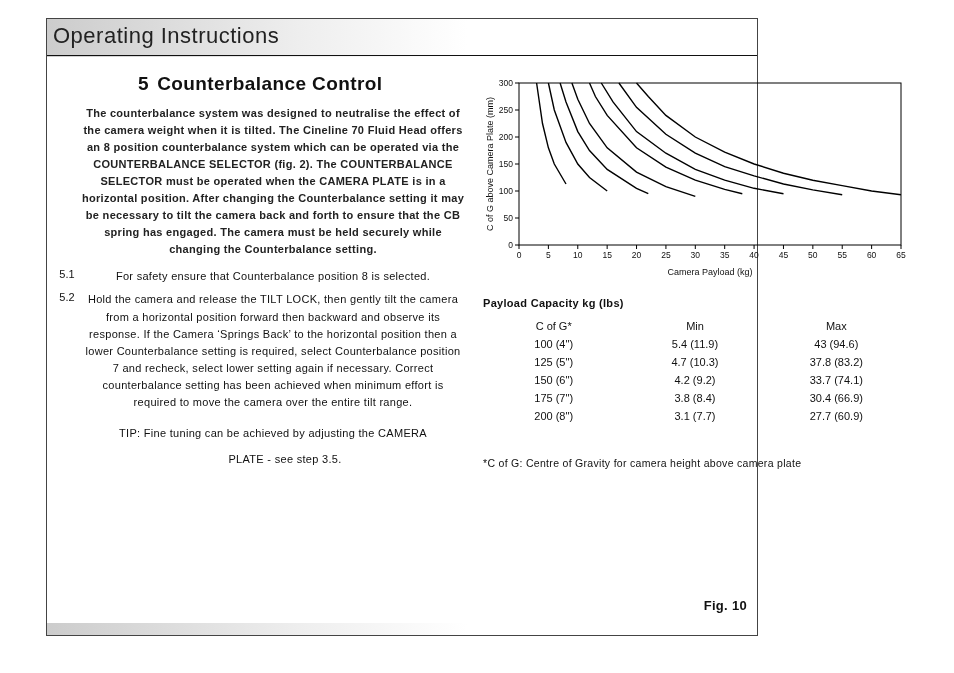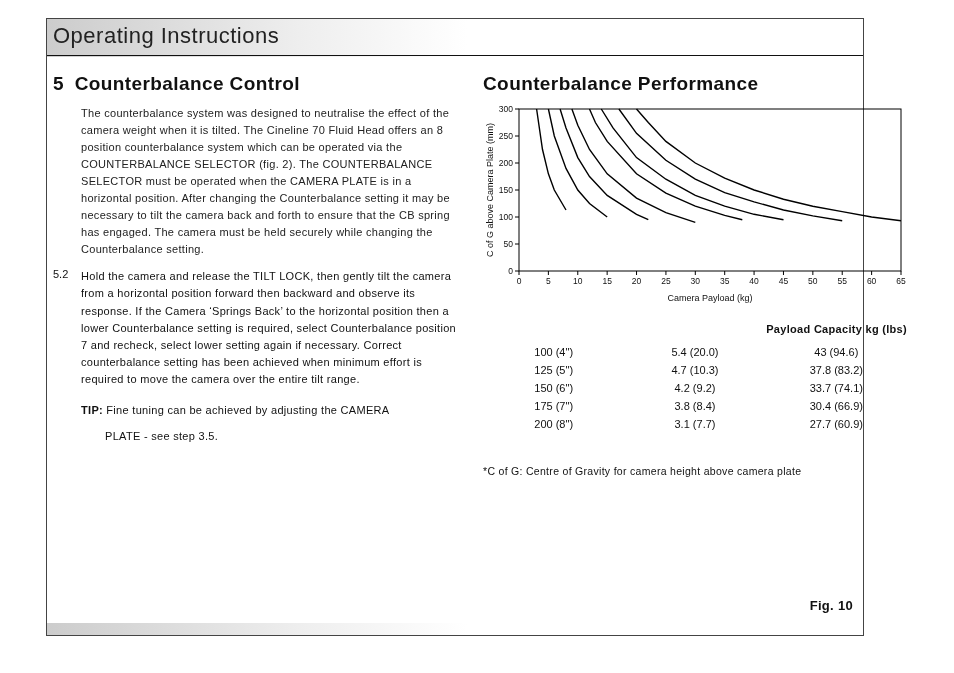--- a/index.html
+++ b/index.html
@@ -7,21 +7,21 @@
     width:954px;height:673px;
     background:#fff;
     font-family:"Helvetica Neue",Helvetica,Arial,sans-serif;
     color:#111;
     position:relative;
     box-sizing:border-box;
   }
   .page-frame{
     position:absolute;
     left:46px; top:18px;
-    width:818px; height:618px;
+    width:712px; height:618px;
     border:1px solid #444;
     box-sizing:border-box;
   }
   .header-bar{
     position:absolute;
     left:0; top:0;
     width:420px; height:38px;
     background:linear-gradient(to right,#ccc 0%,#ddd 30%,#eee 60%,#fff 100%);
   }
   .header-title{
@@ -35,20 +35,21 @@
   .header-rule{
     position:absolute;
     left:0; top:36px;
     width:100%; height:0;
     border-top:1px solid #111;
   }
   .col-left{
     position:absolute;
     left:6px; top:54px;
     width:412px;
+    text-align:center;
   }
   .col-right{
     position:absolute;
     left:436px; top:54px;
     width:424px;
   }
   .section-title{
     font-size:19px;
     font-weight:600;
     margin:0 0 10px 0;
@@ -56,20 +57,21 @@
   }
   .section-num{display:inline-block; width:16px;}
   .body-text{
     font-size:11px;
     line-height:1.55;
     letter-spacing:0.3px;
     color:#222;
   }
   .para-main{
     margin:0 0 10px 28px;
+    font-weight:bold;
   }
   .num-item{
     display:flex;
     margin:0 0 6px 0;
   }
   .num-item .num{
     width:28px; flex:0 0 28px;
     font-size:11px;
   }
   .num-item .txt{
@@ -77,21 +79,21 @@
     font-size:11px;
     line-height:1.55;
     letter-spacing:0.3px;
   }
   .tip-block{
     margin:14px 0 0 28px;
     font-size:11px;
     line-height:1.5;
     letter-spacing:0.3px;
   }
-  .tip-label{font-weight:700}
+  .tip-label{font-weight:400}
   .tip-indent{display:block;margin-left:24px;margin-top:10px;}
 
   
   .chart-wrap{
     position:relative;
     width:424px; height:200px;
     margin-top:6px;
   }
   .chart-wrap svg{display:block}
   .plot-fill{fill:none}
@@ -101,21 +103,21 @@
   .axis-label{font-size:9px;fill:#111;text-anchor:middle}
   .curve{fill:none;stroke:#000;stroke-width:1.4}
 
   
   .payload-table{
     margin-top:18px;
     width:100%;
     font-size:11px;
   }
   .pt-head{
-    text-align:right;
+    text-align:left;
     font-weight:700;
     margin-bottom:8px;
     letter-spacing:0.3px;
   }
   .pt-row{
     display:flex;
     padding:3px 0;
   }
   .pt-row > div{flex:1;text-align:center}
   .pt-hrow > div{font-weight:400}
@@ -156,32 +158,35 @@
   <div class="header-rule"></div>
 
   <div class="col-left">
     <h2 class="section-title">
       <span class="section-num">5</span>
       <span>Counterbalance Control</span>
     </h2>
     <p class="body-text para-main">The counterbalance system was designed to neutralise the effect of the camera weight when it is tilted. The Cineline 70 Fluid Head offers an 8 position counterbalance system which can be operated via the COUNTERBALANCE SELECTOR (fig. 2). The COUNTERBALANCE SELECTOR must be operated when the CAMERA PLATE is in a horizontal position. After changing the Counterbalance setting it may be necessary to tilt the camera back and forth to ensure that the CB spring has engaged. The camera must be held securely while changing the Counterbalance setting.</p>
 
     <div class="num-item">
+      <div class="num">5.1</div>
+      <div class="txt">For safety ensure that Counterbalance position 8 is selected.</div>
+    </div>
+    <div class="num-item">
       <div class="num">5.2</div>
       <div class="txt">Hold the camera and release the TILT LOCK, then gently tilt the camera from a horizontal position forward then backward and observe its response. If the Camera ‘Springs Back’ to the horizontal position then a lower Counterbalance setting is required, select Counterbalance position 7 and recheck, select lower setting again if necessary. Correct counterbalance setting has been achieved when minimum effort is required to move the camera over the entire tilt range.</div>
     </div>
 
     <div class="tip-block">
       <span class="tip-label">TIP:</span><span> Fine tuning can be achieved by adjusting the CAMERA</span>
       <span class="tip-indent">PLATE - see step 3.5.</span>
     </div>
   </div>
 
   <div class="col-right">
-    <h2 class="section-title">Counterbalance Performance</h2>
 
     <div class="chart-wrap">
       <svg id="chart-svg" width="424" height="200">
           <rect x="36" y="4" width="382" height="162" class="plot-fill plot-stroke"></rect>
           <line x1="36" y1="166" x2="36" y2="170" class="plot-stroke"></line>
           <text x="36" y="179" class="tick-label">0</text>
           <line x1="65.38461538461539" y1="166" x2="65.38461538461539" y2="170" class="plot-stroke"></line>
           <text x="65.38461538461539" y="179" class="tick-label">5</text>
           <line x1="94.76923076923077" y1="166" x2="94.76923076923077" y2="170" class="plot-stroke"></line>
           <text x="94.76923076923077" y="179" class="tick-label">10</text>
@@ -229,23 +234,28 @@
           <path d="M88.9 4.0 L94.8 20.2 L106.5 44.5 L124.2 68.8 L153.5 93.1 L182.9 107.7 L212.3 117.4 " class="curve"></path>
           <path d="M106.5 4.0 L112.4 17.5 L124.2 36.4 L153.5 68.8 L182.9 88.2 L212.3 101.2 L241.7 110.4 L259.3 114.7 " class="curve"></path>
           <path d="M118.3 4.0 L130.0 22.9 L153.5 52.6 L182.9 74.2 L212.3 90.4 L241.7 101.2 L271.1 109.3 L300.5 114.7 " class="curve"></path>
           <path d="M135.9 4.0 L153.5 28.3 L182.9 55.3 L212.3 74.2 L241.7 87.7 L271.1 96.9 L300.5 105.0 L329.8 110.9 L359.2 115.8 " class="curve"></path>
           <path d="M153.5 4.0 L165.3 17.5 L182.9 36.4 L212.3 58.0 L241.7 73.1 L271.1 85.0 L300.5 94.2 L329.8 101.2 L359.2 106.6 L388.6 112.0 L418.0 115.8 " class="curve"></path>
         </svg>
     </div>
 
     <div class="payload-table">
       <div class="pt-head">Payload Capacity kg (lbs)</div>
+      <div class="pt-row pt-hrow">
+        <div>C of G*</div>
+        <div>Min</div>
+        <div>Max</div>
+      </div>
       <div class="pt-row">
         <div>100 (4")</div>
-        <div>5.4 (20.0)</div>
+        <div>5.4 (11.9)</div>
         <div>43 (94.6)</div>
       </div>
       <div class="pt-row">
         <div>125 (5")</div>
         <div>4.7 (10.3)</div>
         <div>37.8 (83.2)</div>
       </div>
       <div class="pt-row">
         <div>150 (6")</div>
         <div>4.2 (9.2)</div>

